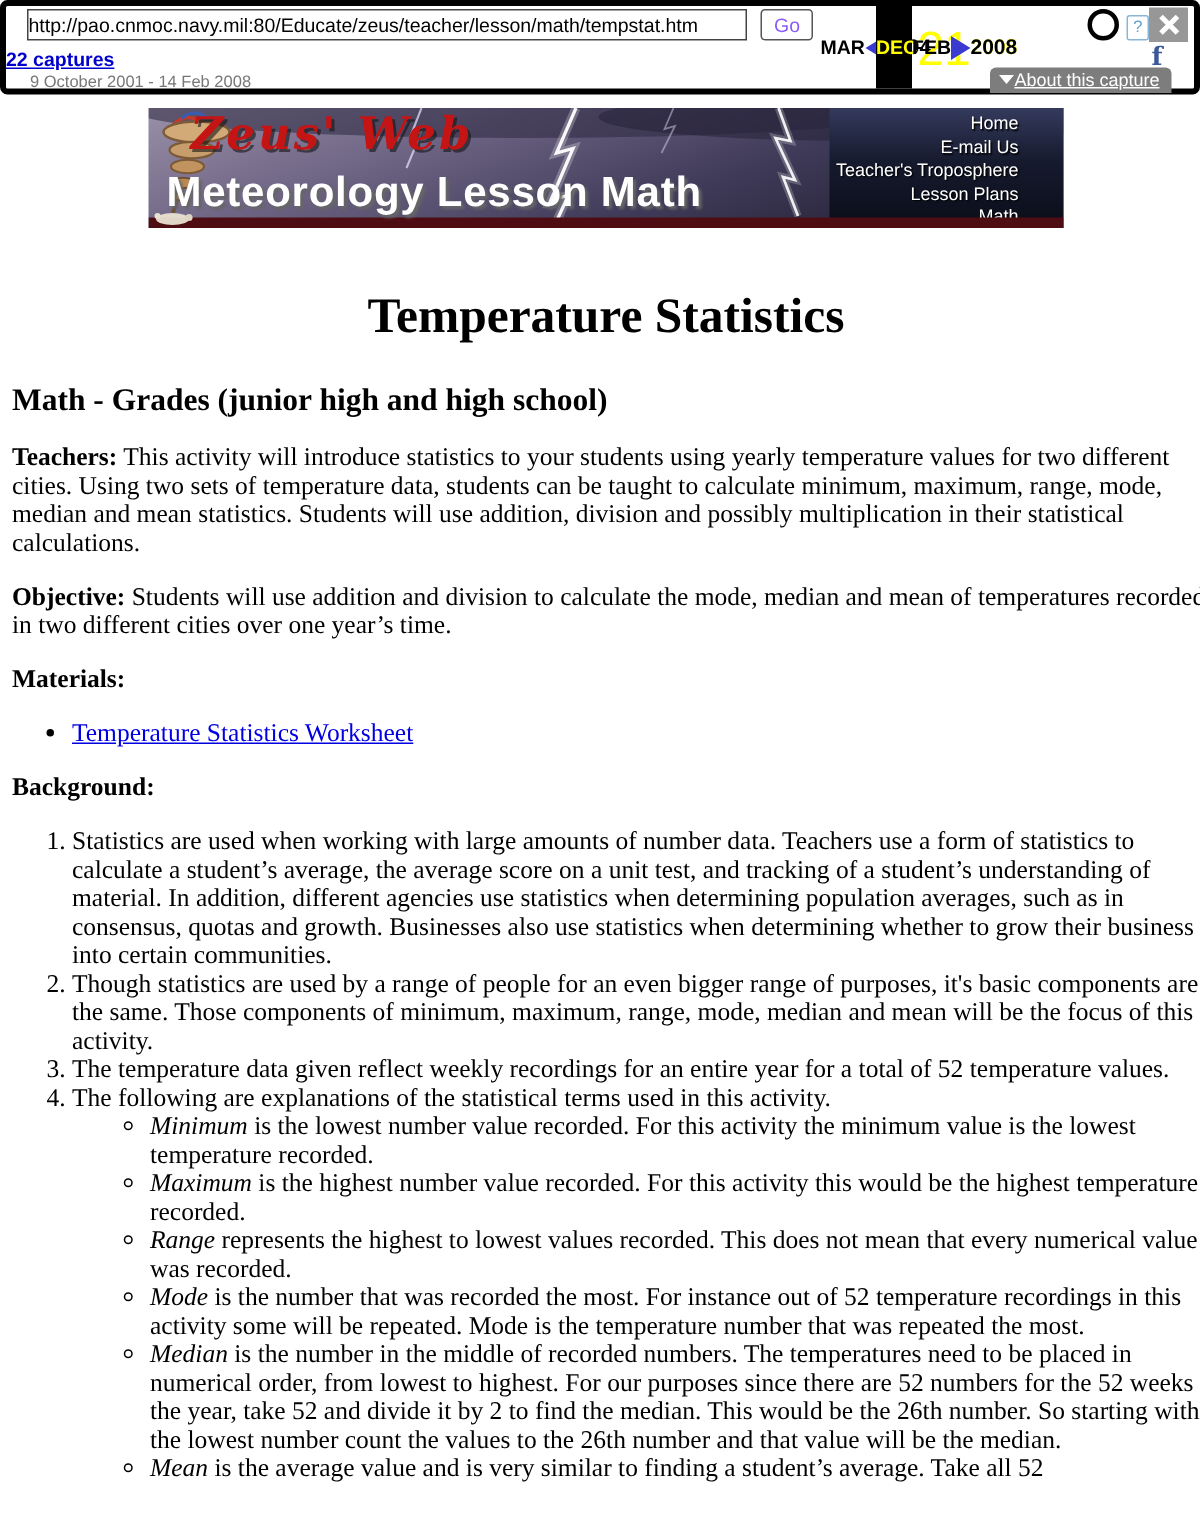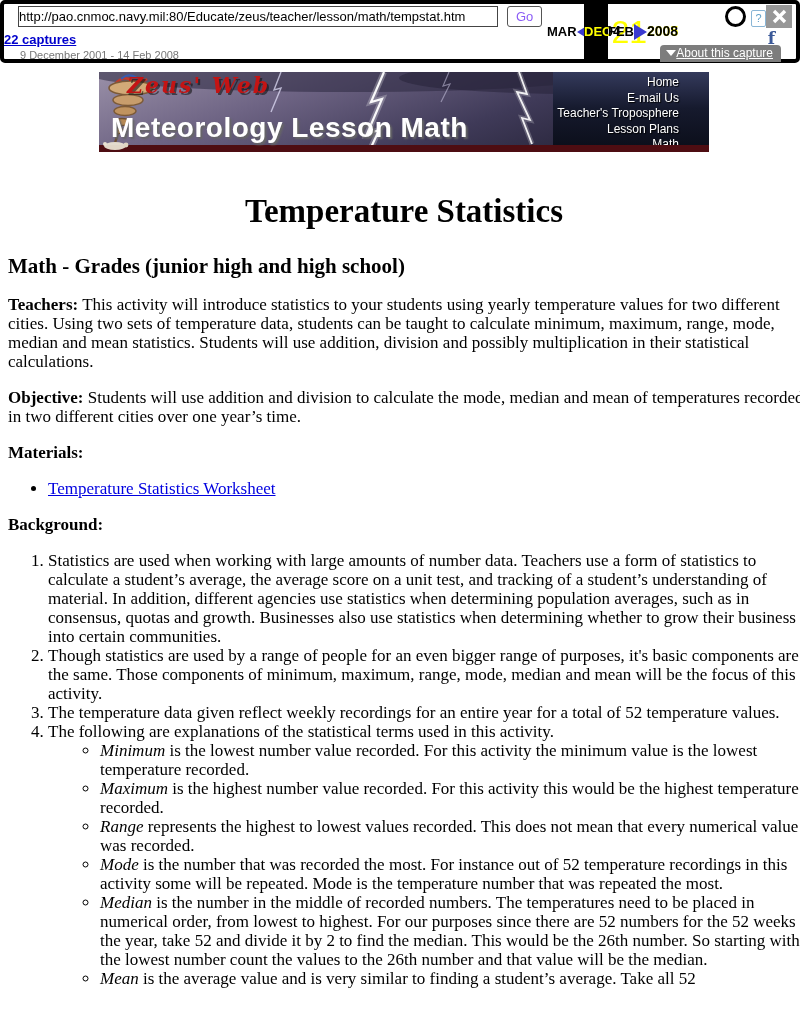--- a/index.html
+++ b/index.html
@@ -118,21 +118,21 @@
     cursor: pointer;
   }
   .banner-strip {
     position: absolute; left: 0; bottom: 0; width: 100%; height: 7px;
     background: #4e0d12; z-index: 3;
   }
   .tornado { position: absolute; left: 2px; top: 2px; z-index: 4; }
   .zeus-logo {
     position: absolute; left: 28px; top: 0; z-index: 5;
     font-family: "DejaVu Serif", serif; font-style: italic; font-weight: bold;
-    font-size: 22px; color: #c41414;
+    font-size: 30px; color: #c41414;
     text-shadow: 2px 2px 0 rgba(20,20,20,0.6);
     letter-spacing: 2px;
   }
   .banner-title {
     position: absolute; left: 12px; bottom: 8px; z-index: 5;
     font-family: "Liberation Sans", sans-serif;
     font-size: 28px; font-weight: bold; color: #fff;
     text-shadow: 2px 2px 2px #666; letter-spacing: 0.5px;
     white-space: nowrap;
   }
@@ -162,21 +162,21 @@
   ul.terms { margin: 0; padding-left: 52px; list-style-type: circle; }
   ul.terms li i { font-style: italic; }
 </style>
 </head>
 <body>
 
 <div class="wb">
   <input class="wb-url" value="http://pao.cnmoc.navy.mil:80/Educate/zeus/teacher/lesson/math/tempstat.htm" style="">
   <button class="wb-go">Go</button>
   <a class="wb-captures">22 captures</a>
-  <div class="wb-range">9 December 2001 - 14 Feb 2008</div>
+  <div class="wb-range">9 October 2001 - 14 Feb 2008</div>
 
   <div class="wb-datenav">
     <div class="wb-col">
       <div class="wb-month">MAR</div>
       <div class="tri-left"></div>
       <div class="wb-year">2004</div>
     </div>
     <div class="wb-col cur">
       <div class="wb-month">DEC</div>
       <div class="wb-day">21</div>

